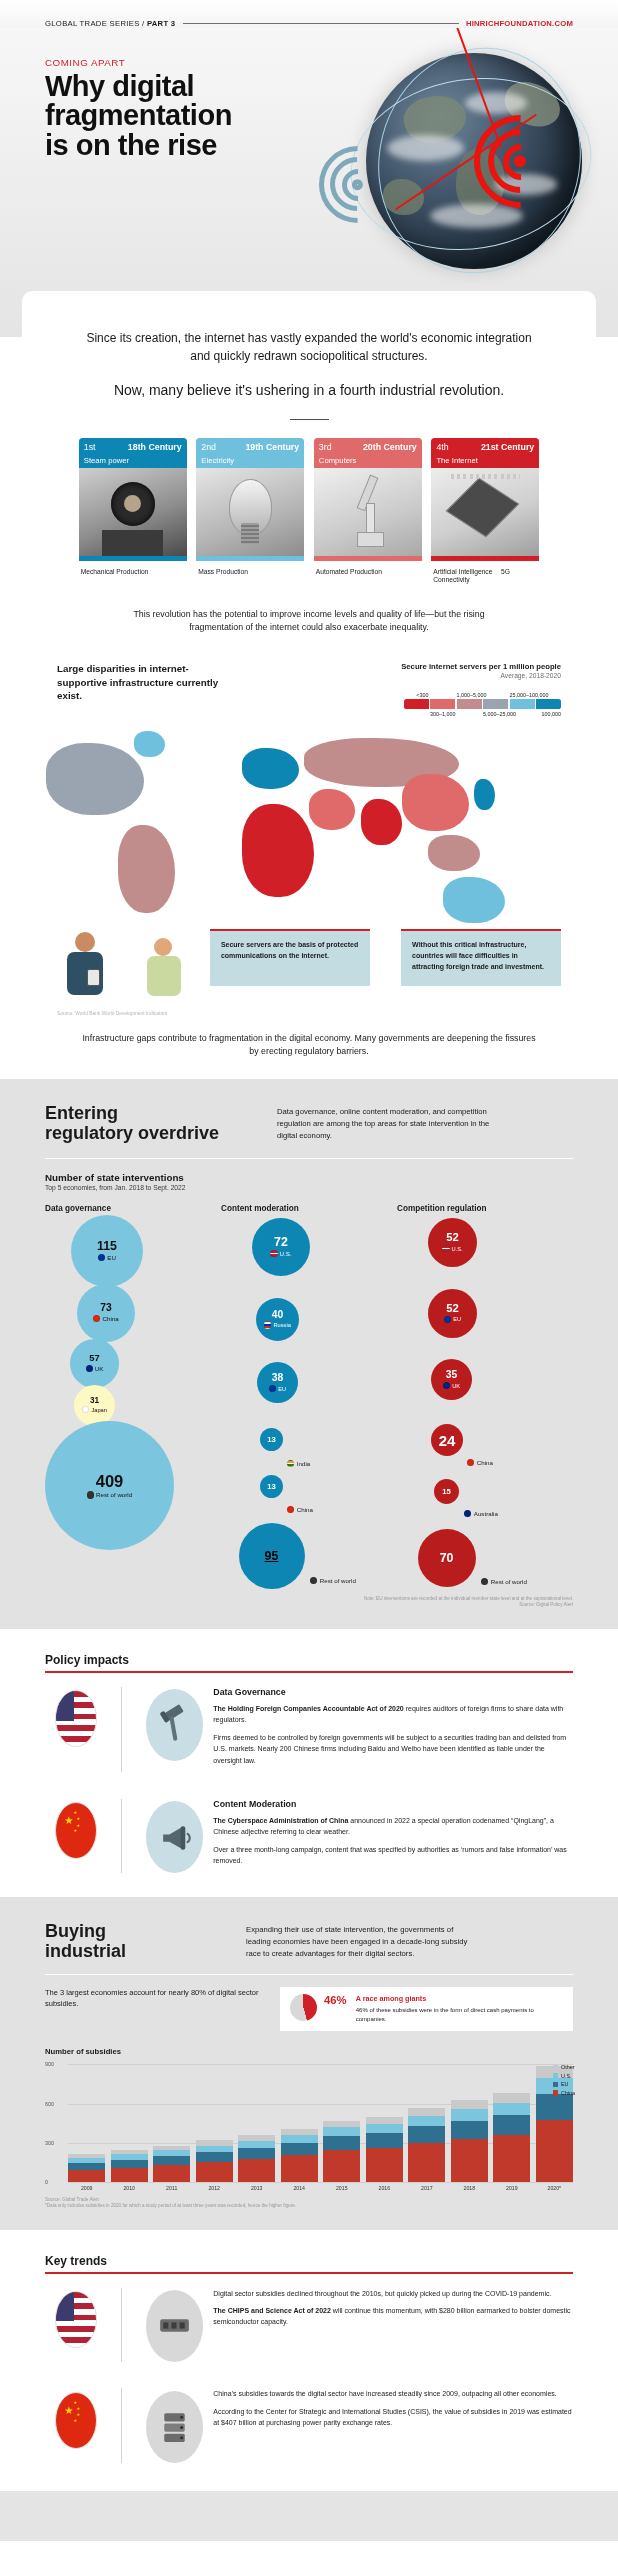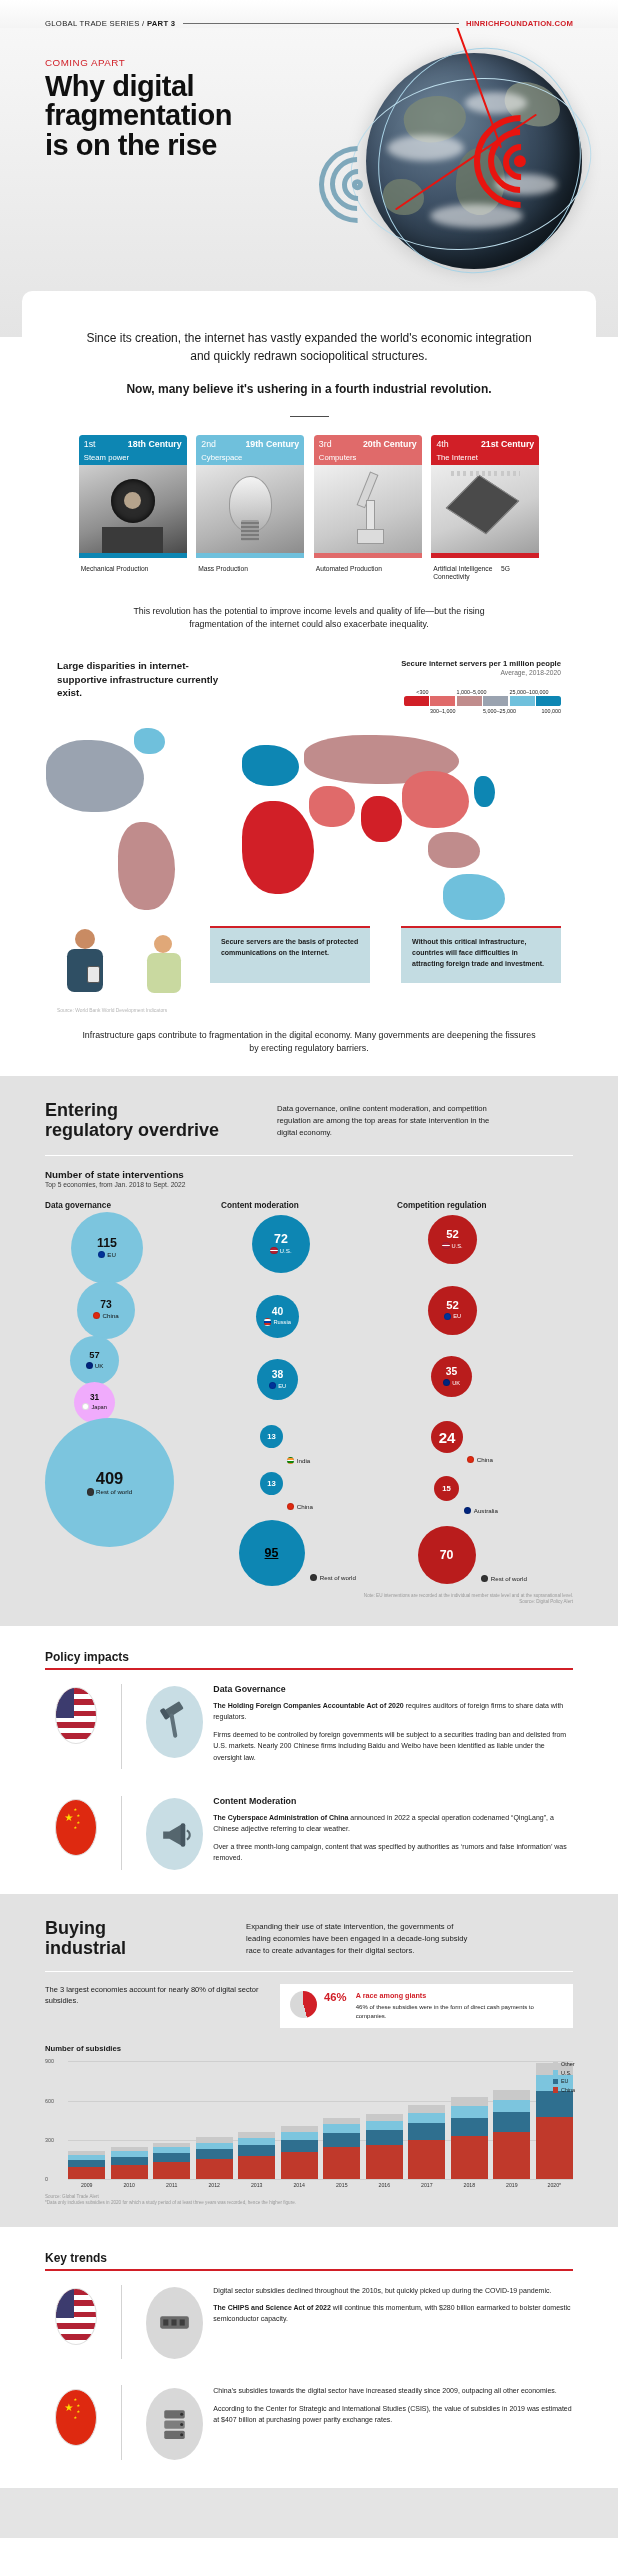--- a/index.html
+++ b/index.html
@@ -59,21 +59,21 @@
   .wifi span { position:absolute; border:5.2px solid #7fa8bb; border-radius:50%; border-right-color:transparent; border-bottom-color:transparent; transform:rotate(-45deg); }
 
   .wifi-red span { border-color:#e8140f; border-right-color:transparent; border-bottom-color:transparent; }
 
   
   .intro-card {
     position:relative; z-index:8; margin:-46px 21.6px 0 21.6px;
     background:#fff; border-radius:10.3px 10.3px 0 0; padding:38px 57px 0 57px; text-align:center;
   }
   .intro-lead { font-size:12px; line-height:1.5; color:#1a1a1a; }
-  .intro-sub { font-size:12px; line-height:1.5; color:#1a1a1a; margin-top:15.5px;font-weight:bold; }
+  .intro-sub { font-size:14px; line-height:1.5; color:#1a1a1a; margin-top:15.5px; }
   .midrule { width:39px; height:1.5px; background:#4c4c4c; margin:17.5px auto 0 auto; }
 
   
   .revs { display:flex; gap:9.3px; padding:17.5px 0 0 0; }
   .rev { flex:1; }
   .rev-head { color:#fff; border-radius:3.6px 3.6px 0 0; padding:4.1px 5.2px 3.1px 5.2px; display:flex; align-items:baseline; gap:7.2px; }
   .rev-num { font-size:8.8px; font-weight:normal; }
   .rev-cent { font-size:8.8px; font-weight:bold; margin-left:auto; }
   .rev-sub { color:#fff; font-size:7.7px; padding:1px 5.2px 3.6px 5.2px; text-align:left; }
   .rev-img { height:88px; background:#d9d9d9; position:relative; overflow:hidden; }
@@ -257,21 +257,21 @@
         </div>
         <div class="rev-bar r1"></div>
         <div class="rev-cap">Mechanical Production</div>
       </div>
 
       <div class="rev">
         <div class="rev-head r2">
           <span class="rev-num">2nd</span>
           <span class="rev-cent">19th Century</span>
         </div>
-        <div class="rev-sub r2">Cyberspace</div>
+        <div class="rev-sub r2">Electricity</div>
         <div class="rev-img">
           <div class="ph" style="background:linear-gradient(160deg,#e6e6e6,#b4b4b4 60%,#8c8c8c);"></div>
           <div style="position:absolute;left:50%;top:12%;width:43px;height:56px;margin-left:-21.6px;border-radius:50% 50% 45% 45%;background:linear-gradient(180deg,rgba(255,255,255,.75),rgba(180,180,180,.6));border:1px solid #9a9a9a;"></div>
           <div style="position:absolute;left:50%;top:62%;width:17.5px;height:21.6px;margin-left:-8.8px;background:repeating-linear-gradient(180deg,#9e9e9e 0 2.1px,#7a7a7a 2.1px 4.1px);border-radius:1.5px;"></div>
         </div>
         <div class="rev-bar r2"></div>
         <div class="rev-cap">Mass Production</div>
       </div>
 
       <div class="rev">
@@ -416,21 +416,21 @@
                 <b style="font-weight:normal">China</b>
               </span>
           </div>
           <div class="bub" style="width:49px;height:49px;background:#7cc5de;margin-left:25px;margin-top:-3.1px;">
             <span class="val" style="font-size:9.3px;color:#111;">57</span>
             <span class="nm" style="color:#111;">
                 <i class="flag" style="background:#00247d;"></i>
                 <b style="font-weight:normal">UK</b>
               </span>
           </div>
-          <div class="bub" style="width:41px;height:41px;background:#f0abfc;margin-left:29px;margin-top:-3.1px;">
+          <div class="bub" style="width:41px;height:41px;background:#fef9c3;margin-left:29px;margin-top:-3.1px;">
             <span class="val" style="font-size:8.2px;color:#111;">31</span>
             <span class="nm" style="color:#111;font-size:5.7px;">
                 <i class="flag" style="background:#fff;"></i>
                 <b style="font-weight:normal">Japan</b>
               </span>
           </div>
           <div class="bub" style="width:129px;height:129px;background:#7cc5de;margin-left:0;margin-top:-4.1px;">
             <span class="val" style="font-size:16.5px;color:#111;">409</span>
             <span class="nm" style="color:#111;">
                 <i class="flag" style="background:#333;"></i>

